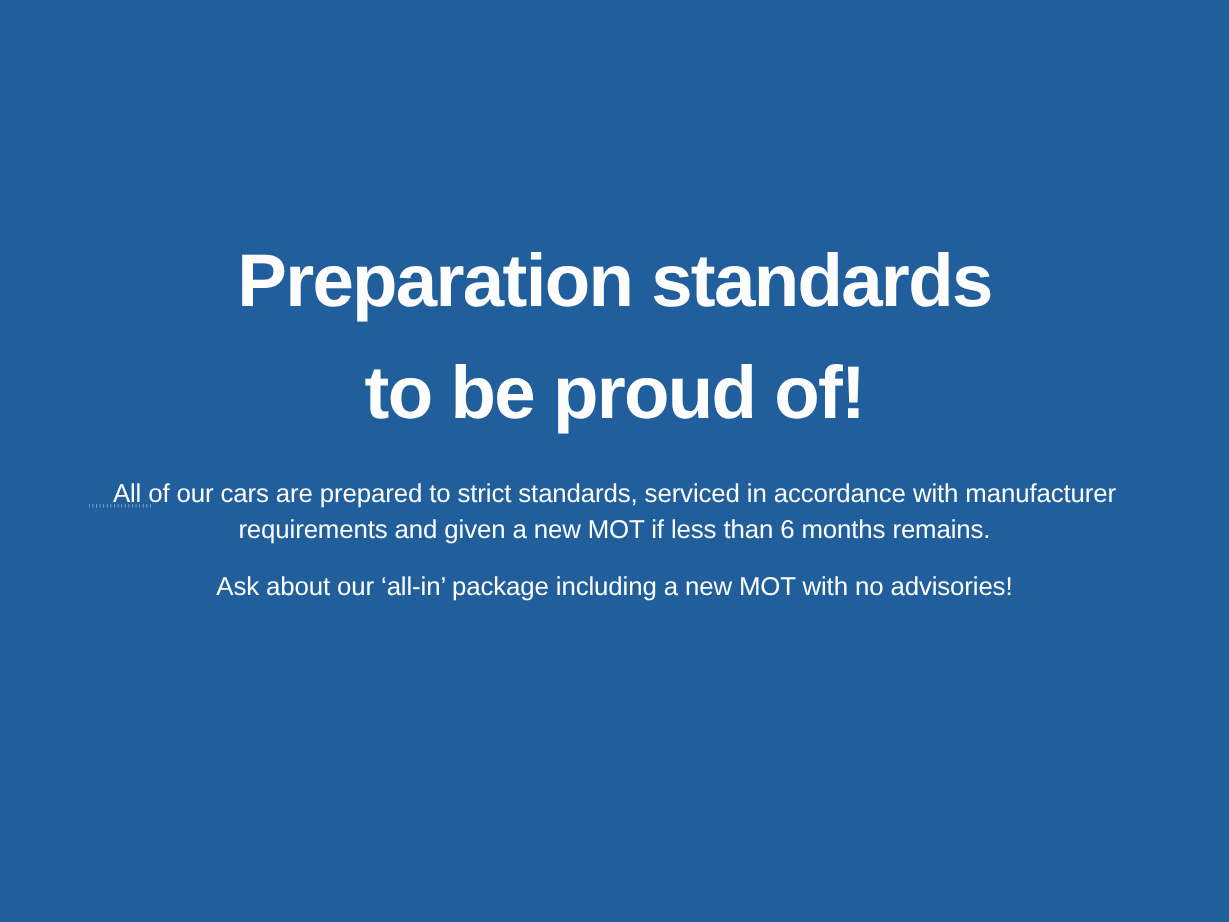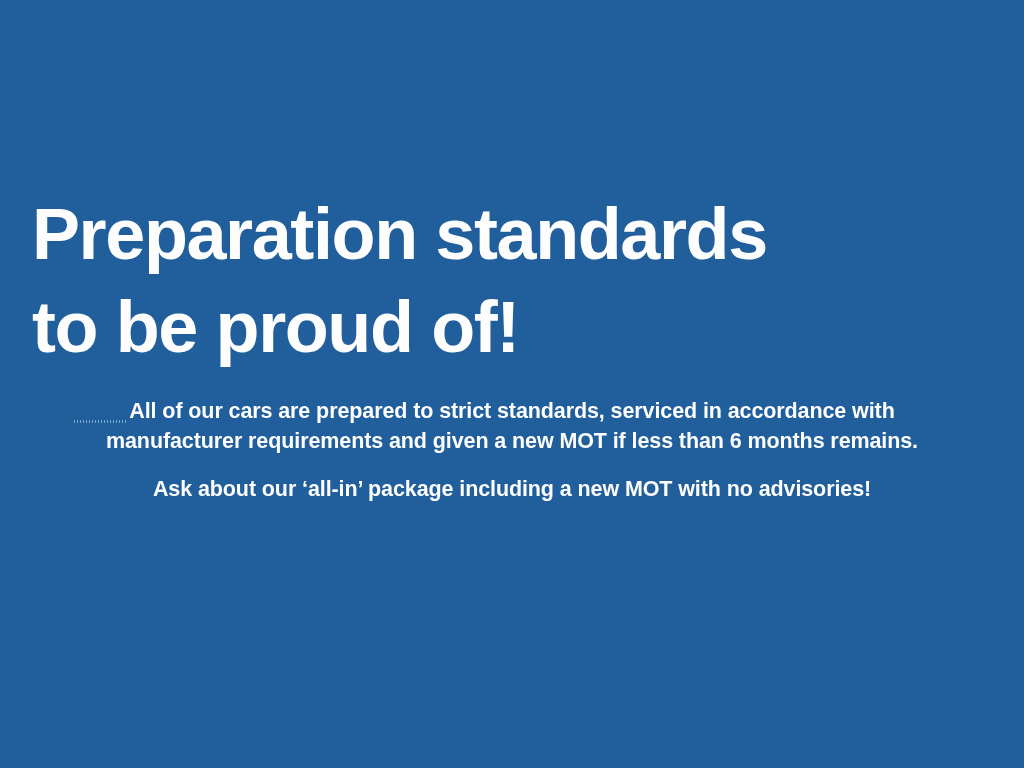--- a/index.html
+++ b/index.html
@@ -24,41 +24,41 @@
   }
   .headline {
     position: absolute;
     left: 50%;
     transform: translateX(-50%);
     top: 188px;
     width: 960px;
     margin: 0;
     color: #fdfdfd;
     font-family: "Liberation Sans", sans-serif;
-    font-size: 72px;
+    font-size: 62px;
     font-weight: 700;
     line-height: 93px;
     letter-spacing: -1.4px;
-    text-align: left;
+    text-align: center;
     white-space: pre-line;
   }
   .body-block {
     position: absolute;
     left: 50%;
     transform: translateX(-50%);
     top: 396px;
     width: 900px;
     text-align: center;
   }
   .body-para {
     margin: 0;
     color: #fdfdfd;
     font-family: "Liberation Sans", sans-serif;
     font-size: 21.5px;
-    font-weight: 700;
+    font-weight: 400;
     line-height: 30px;
     letter-spacing: -0.1px;
     text-align: center;
   }
   .body-para.second {
     margin-top: 18px;
   }
   
   .squiggle {
     position: absolute;

